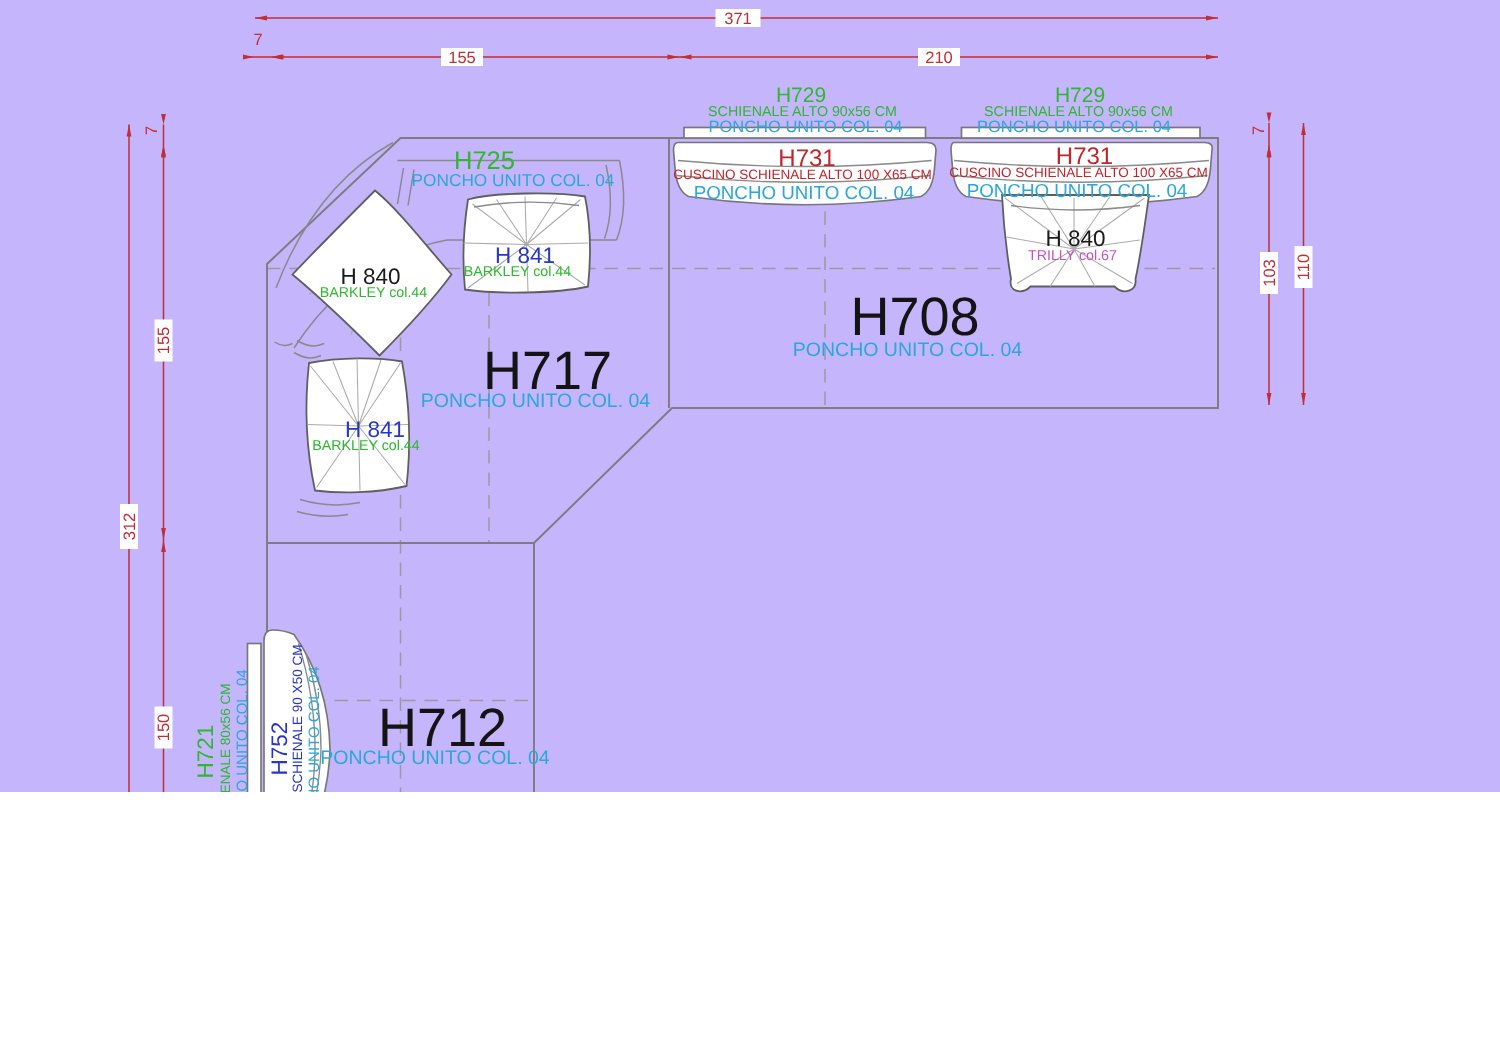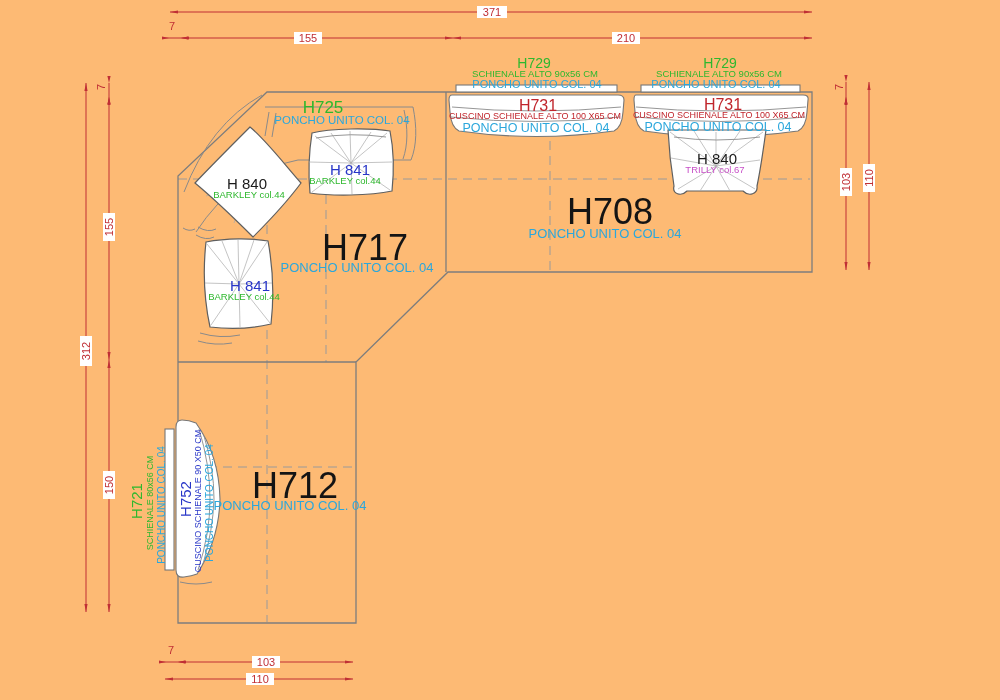--- a/index.html
+++ b/index.html
@@ -1,16 +1,16 @@
 <!DOCTYPE html>
 <html><head>
 <meta charset="utf-8">
 <style>
   html,body{margin:0;padding:0;background:#ffffff;}
-  .stage{position:relative;width:1000px;height:700px;background:#fdba74;overflow:hidden;
+  .stage{position:relative;width:1000px;height:528px;background:#c4b5fd;overflow:hidden;
          font-family:"Liberation Sans", sans-serif;}
   svg{position:absolute;left:0;top:0;}
   svg text{font-family:"Liberation Sans", sans-serif;}
   .outline{stroke:#7d7d7d;stroke-width:1.3;fill:none;}
   .thin{stroke:#8a8a8a;stroke-width:1;fill:none;}
   .dash{stroke:#9a9a9a;stroke-width:1;fill:none;stroke-dasharray:9 6;}
   .cushion{stroke:#777;stroke-width:1.1;fill:#ffffff;}
   .seam{stroke:#8a8a8a;stroke-width:0.9;fill:none;}
   .pillow{stroke:#5f5f5f;stroke-width:1.2;fill:#ffffff;}
   .ray{stroke:#ababab;stroke-width:0.7;fill:none;}

